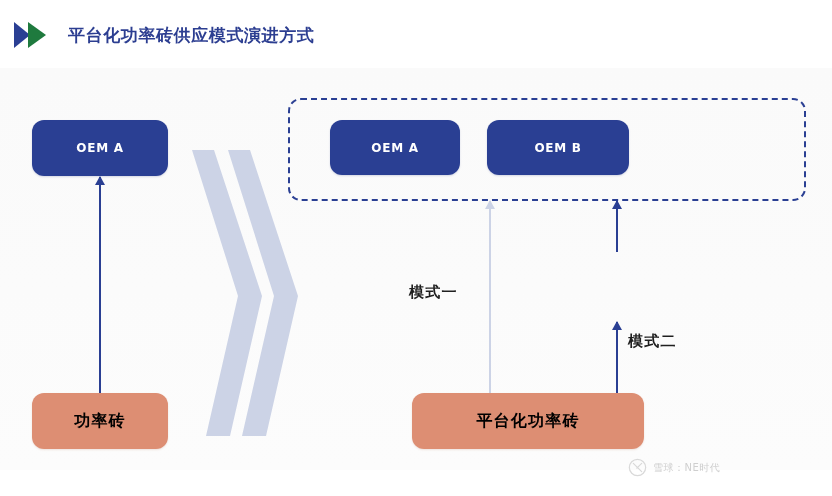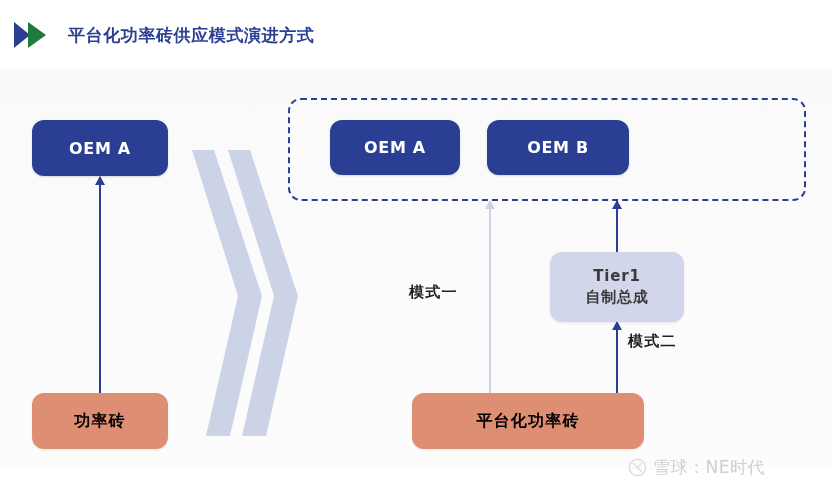--- a/index.html
+++ b/index.html
@@ -62,21 +62,21 @@
     justify-content: center;
     text-align: center;
     border-radius: 12px;
     font-weight: bold;
     z-index: 6;
   }
 
   .node-oem {
     background: #2a3f93;
     color: #ffffff;
-    font-size: 16px;
+    font-size: 12px;
     letter-spacing: 0.7px;
     box-shadow: 0 1px 2px rgba(40,55,130,0.18);
   }
 
   .node-brick {
     background: #dd8e73;
     color: #000000;
     font-size: 16px;
     letter-spacing: 1.2px;
     box-shadow: 0 1px 2px rgba(180,110,85,0.18);
@@ -179,21 +179,21 @@
   .watermark {
     position: absolute;
     left: 628px; top: 458px;
     display: flex;
     align-items: center;
     gap: 6px;
     z-index: 9;
   }
   .watermark-icon { width: 19px; height: 19px; flex: 0 0 auto; }
   .watermark-text {
-    font-size: 17px;
+    font-size: 10px;
     color: #cfcfcf;
     letter-spacing: 0.5px;
     white-space: nowrap;
     line-height: 19px;
   }
 </style>
 </head>
 <body>
 
 <div id="slide">
@@ -236,24 +236,20 @@
       <span class="head"></span>
     </div>
 
     <div class="mode-label mode-1-label">模式一</div>
 
     <div class="arrow arrow-blue arrow-mode2-upper">
       <span class="shaft"></span>
       <span class="head"></span>
     </div>
 
-    <div class="node node-tier tier1">
-      <span>Tier1</span>
-      <span>自制总成</span>
-    </div>
 
     <div class="arrow arrow-blue arrow-mode2-lower">
       <span class="shaft"></span>
       <span class="head"></span>
     </div>
 
     <div class="mode-label mode-2-label">模式二</div>
 
     <div class="node node-brick brick-right">平台化功率砖</div>
 

